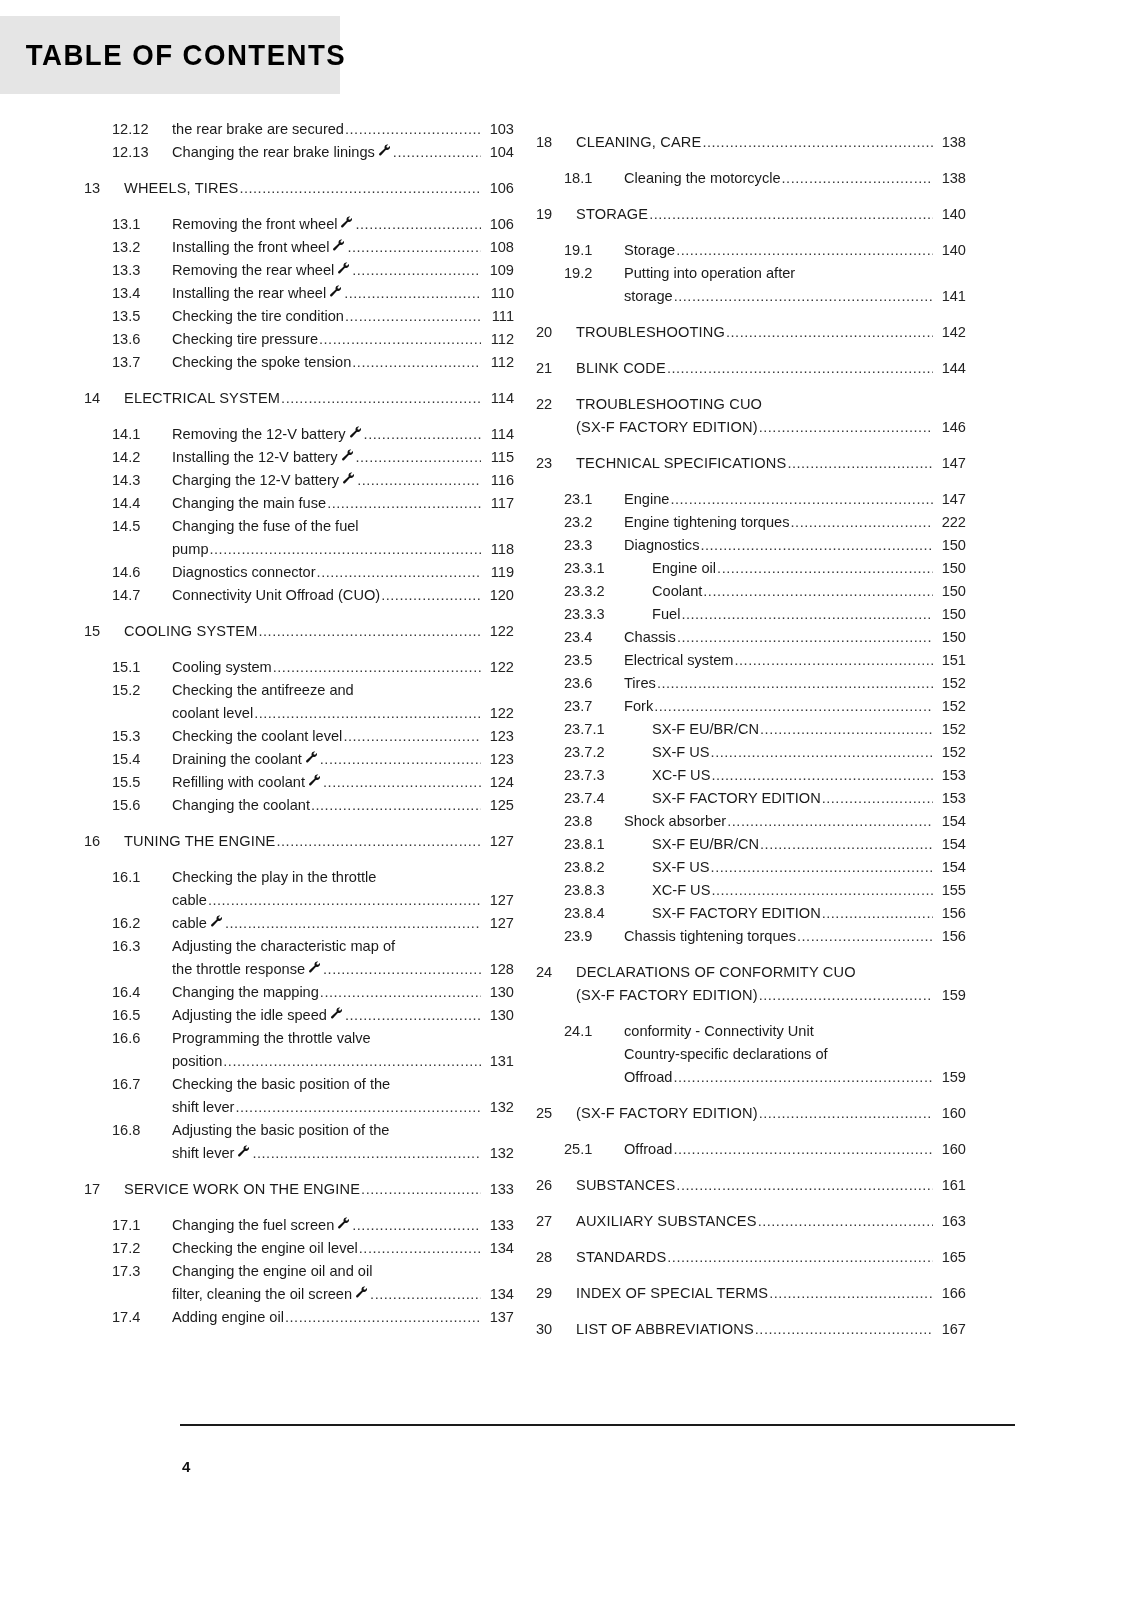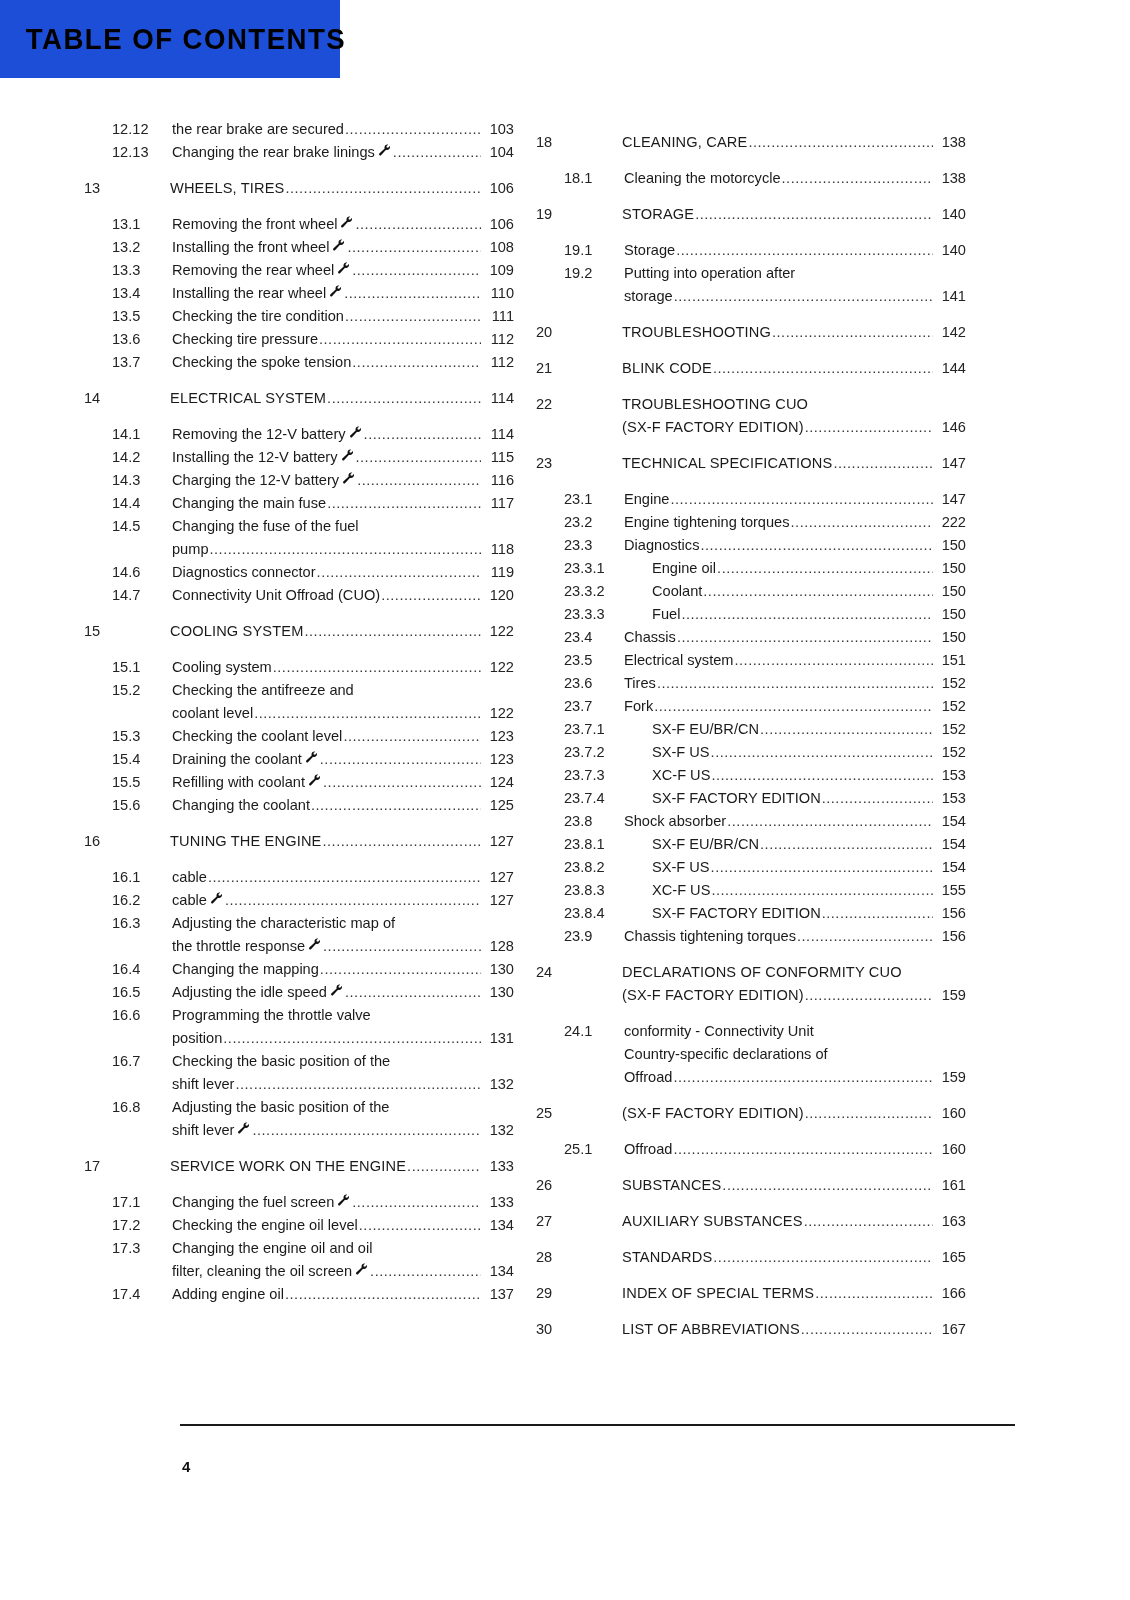--- a/index.html
+++ b/index.html
@@ -13,24 +13,24 @@
     position: relative;
     font-family: "Liberation Sans", sans-serif;
     color: #1a1a1a;
     overflow: hidden;
   }
 
   
   #header-banner {
     position: absolute;
     left: 0;
-    top: 0;
+    top: 16px;
     width: 340px;
     height: 78px;
-    background: #1d4ed8;
+    background: #e5e5e5;
     display: flex;
     align-items: center;
     text-align: center;
   }
   #header-title {
     padding-left: 28px;
     font-family: "Liberation Sans Narrow", "Liberation Sans", sans-serif;
     font-weight: bold;
     font-size: 30px;
     letter-spacing: 1.6px;
@@ -54,21 +54,21 @@
   }
   #toc-column-left { margin-left: 84px; }
   #toc-column-right { margin-left: 22px; width: 430px; }
 
   
   .toc-entry {
     display: flex;
     align-items: flex-start;
     line-height: 23px;
   }
-  .toc-entry.lvl1 { margin-top: 13px; margin-bottom: 13px; gap: 46px; }
+  .toc-entry.lvl1 { margin-top: 13px; margin-bottom: 13px; }
   .toc-entry.lvl2 { margin-top: 0; }
   .toc-entry.lvl3 { margin-top: 0; }
 
   .e-num {
     flex: 0 0 auto;
     color: #232323;
     white-space: nowrap;
   }
   .lvl1 > .e-num { width: 40px; }
   .lvl2 > .e-num { width: 60px; margin-left: 28px; }
@@ -457,20 +457,23 @@
           <div class="e-line">
             <span class="e-title">TUNING THE ENGINE</span>
             <span class="dots">................................................................................................................................................................</span>
             <span class="e-page">127</span>
           </div>
         </div>
       </div>
       <div class="toc-entry lvl2">
         <div class="e-num">16.1</div>
         <div class="e-body">
+          <div class="e-line e-row-nodots">
+            <span class="e-title">Checking the play in the throttle</span>
+          </div>
           <div class="e-line">
             <span class="e-title">cable</span>
             <span class="dots">................................................................................................................................................................</span>
             <span class="e-page">127</span>
           </div>
         </div>
       </div>
       <div class="toc-entry lvl2">
         <div class="e-num">16.2</div>
         <div class="e-body">

